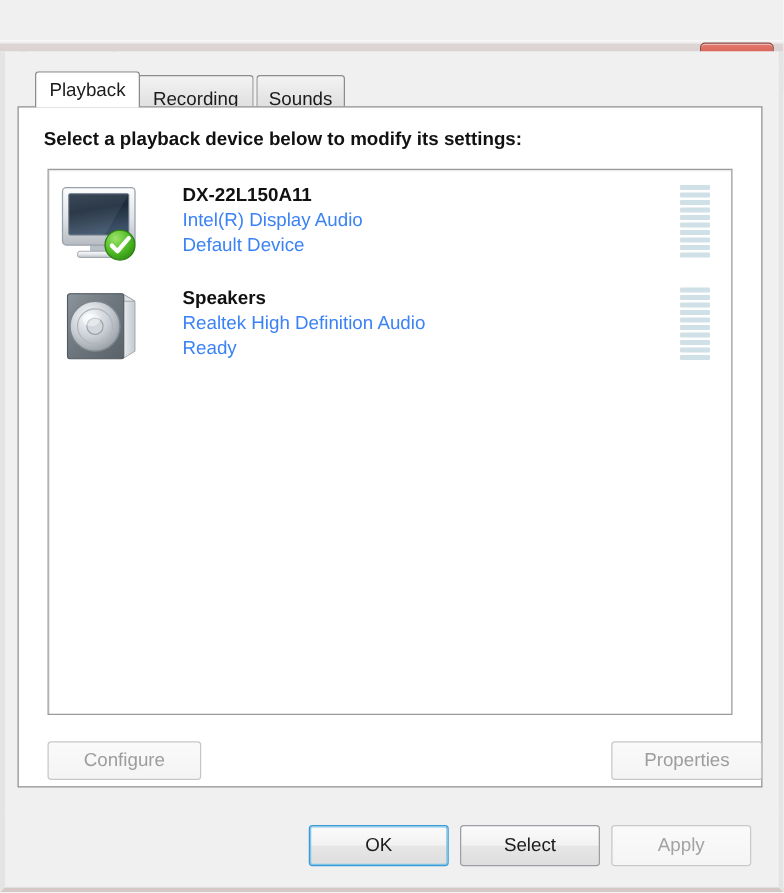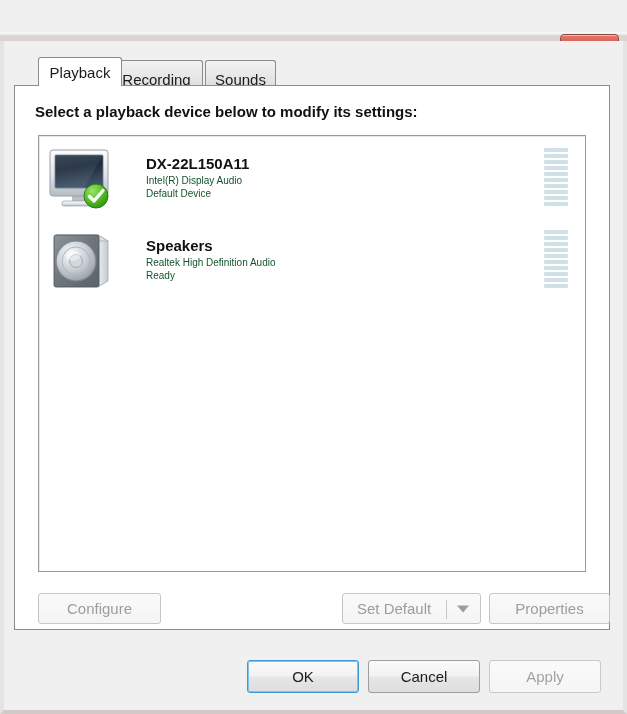--- a/index.html
+++ b/index.html
@@ -189,22 +189,22 @@
     margin-left: 32px;
     line-height: 1.32;
   }
   .device-name {
     font-size: 15px;
     font-weight: bold;
     color: #111111;
     white-space: nowrap;
   }
   .device-sub {
-    font-size: 10px;
-    color: #14532d;
+    font-size: 15px;
+    color: #3b82f6;
     white-space: nowrap;
   }
   .vu {
     position: absolute;
     right: 17px;
     top: 50%;
     transform: translateY(-50%);
     width: 24px;
     display: flex;
     flex-direction: column;
@@ -351,21 +351,21 @@
     <div class="win-title">Sound</div>
 
     <div class="close-btn">
       <div class="x">✕</div>
     </div>
   </div>
 
   <div class="dialog-body">
 
     <div class="tabstrip">
-      <div class="tab active" style="left:24px;width:84px;">Playback</div>
+      <div class="tab active" style="left:14px;width:84px;">Playback</div>
       <div class="tab" style="left:96px;width:93px;">Recording</div>
       <div class="tab" style="left:191px;width:71px;">Sounds</div>
     </div>
 
     <div class="tab-content">
 
       <div class="instruction">Select a playback device below to modify its settings:</div>
 
       <div class="device-list">
 
@@ -469,30 +469,25 @@
               <div class="seg"></div>
             <div class="seg"></div>
               <div class="seg"></div>
           </div>
         </div>
 
       </div>
 
       <div class="btn disabled btn-configure">Configure</div>
 
-      <div class="btn disabled btn-setdefault">
-        <span>Set Default</span>
-        <span class="split-div"></span>
-        <span class="caret"></span>
-      </div>
 
       <div class="btn disabled btn-properties">Properties</div>
 
     </div>
   </div>
 
   <div class="footer">
     <div class="footer-btn default btn-ok">OK</div>
-    <div class="footer-btn btn-cancel">Cancel</div>
+    <div class="footer-btn btn-cancel">Select</div>
     <div class="footer-btn disabled btn-apply">Apply</div>
   </div>
 
 </div>
 
 </body></html>

